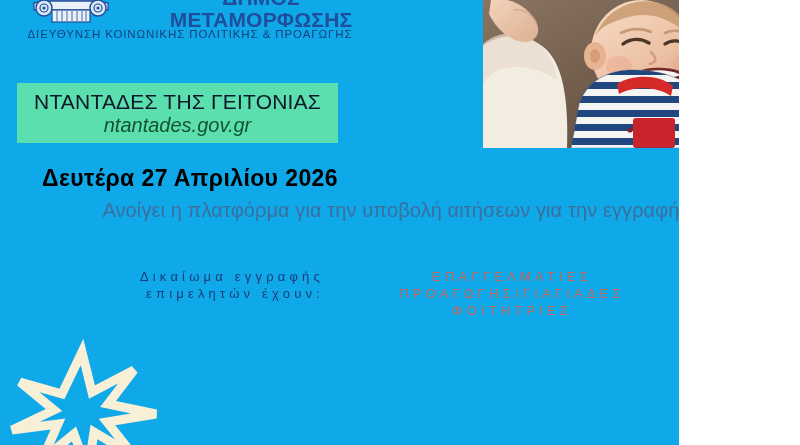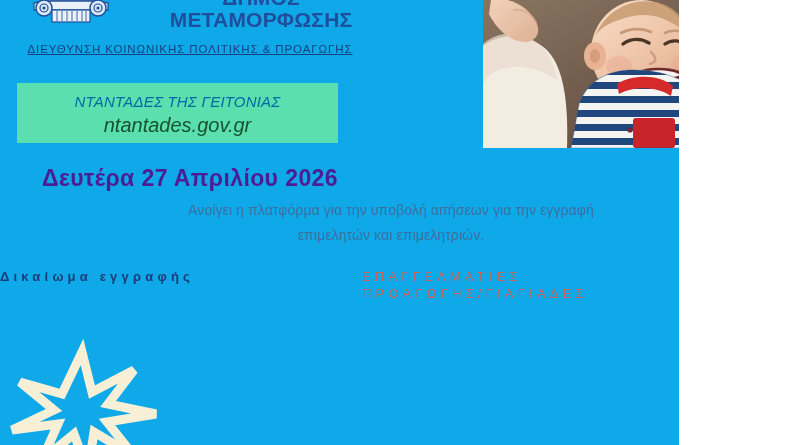--- a/index.html
+++ b/index.html
@@ -40,49 +40,47 @@
     font-size: 21px;
     line-height: 22px;
     letter-spacing: 0.2px;
   }
   .org-title .line1 { display: block; }
   .org-title .line2 { display: block; }
 
   .dept-title {
     position: absolute;
     left: 10px;
-    top: 42px;
+    top: 27px;
     width: 360px;
     text-align: center;
     color: #16407F;
     font-size: 11.5px;
     line-height: 14px;
     letter-spacing: 0.9px;
     font-weight: 500;
-    text-decoration: underline;
   }
   .dept-title span { display: block; }
 
   
   .green-banner {
     position: absolute;
     left: 17px;
     top: 83px;
     width: 321px;
     height: 60px;
     background: #5BDFAE;
     display: flex;
     flex-direction: column;
     align-items: center;
     justify-content: center;
   }
   .green-banner .brand {
-    color: #0369a1;
-    font-style: italic;
-    font-size: 15px;
+    color: #0f172a;
+    font-size: 21px;
     line-height: 24px;
     letter-spacing: 0.2px;
     white-space: nowrap;
   }
   .green-banner .url {
     color: #14532d;
     font-style: italic;
     font-size: 20px;
     line-height: 23px;
     white-space: nowrap;
@@ -98,62 +96,63 @@
     overflow: hidden;
     background: #6b5a4c;
   }
   .photo svg { display: block; width: 100%; height: 100%; }
 
   
   .date-line {
     position: absolute;
     left: 42px;
     top: 165px;
-    color: #4c1d95;
+    color: #000000;
     font-size: 23px;
     line-height: 26px;
     font-weight: bold;
     letter-spacing: 0.4px;
     white-space: nowrap;
   }
 
   
   .lead {
     position: absolute;
     left: 30px;
     top: 198px;
     width: 722px;
     text-align: center;
     color: #3D6E9E;
-    font-size: 14px;
+    font-size: 20px;
     line-height: 25px;
     letter-spacing: 0.1px;
   }
   .lead span { display: block; }
 
   
   .elig-left {
     position: absolute;
-    left: 0;
+    left: 24px;
     top: 268px;
     width: 300px;
-    text-align: left;
+    text-align: right;
     color: #1B3C78;
     font-size: 13px;
     line-height: 17px;
     letter-spacing: 4.2px;
-    font-weight: 700;
+    font-weight: 400;
   }
   .elig-left span { display: block; }
 
   .elig-right {
     position: absolute;
     left: 362px;
     top: 268px;
     width: 300px;
+    text-align: center;
     color: #C4645A;
     font-size: 13px;
     line-height: 17px;
     letter-spacing: 4.2px;
     font-weight: 500;
   }
   .elig-right span { display: block; }
 
   
   .starburst {
@@ -299,30 +298,31 @@
       <path d="M96 104 C104 80 126 70 150 70 C182 70 214 82 224 104 L230 148 L88 148 Z" fill="none" stroke="#1a3a66" stroke-width="1.2" opacity="0.35"></path>
 
       <circle cx="147" cy="130" r="2.6" fill="#7a2430"></circle>
     </svg>
   </div>
 
   <div class="date-line">Δευτέρα 27 Απριλίου 2026</div>
 
   <div class="lead">
     <span>Ανοίγει η πλατφόρμα για την υποβολή αιτήσεων για την εγγραφή</span>
-    <span>επιμελητών και επιμελητριών.</span>
   </div>
 
   <div class="elig-left">
     <span>Δικαίωμα εγγραφής</span>
+    <span>επιμελητών έχουν:</span>
   </div>
 
   <div class="elig-right">
     <span>ΕΠΑΓΓΕΛΜΑΤΙΕΣ</span>
     <span>ΠΡΟΑΓΩΓΗΣ/ΓΙΑΓΙΑΔΕΣ</span>
+    <span>ΦΟΙΤΗΤΡΙΕΣ</span>
   </div>
 
   <div class="starburst">
     <svg viewBox="0 0 150 110" xmlns="http://www.w3.org/2000/svg">
       <path d="M74 4 L84 44 L126 22 L100 56 L148 66 L99 74 L126 108
                L86 84 L80 124 L66 86 L34 112 L50 76 L4 82 L46 62
                L12 34 L54 46 Z" fill="none" stroke="#F7EFD6" stroke-width="9" stroke-linejoin="miter"></path>
     </svg>
   </div>
 

